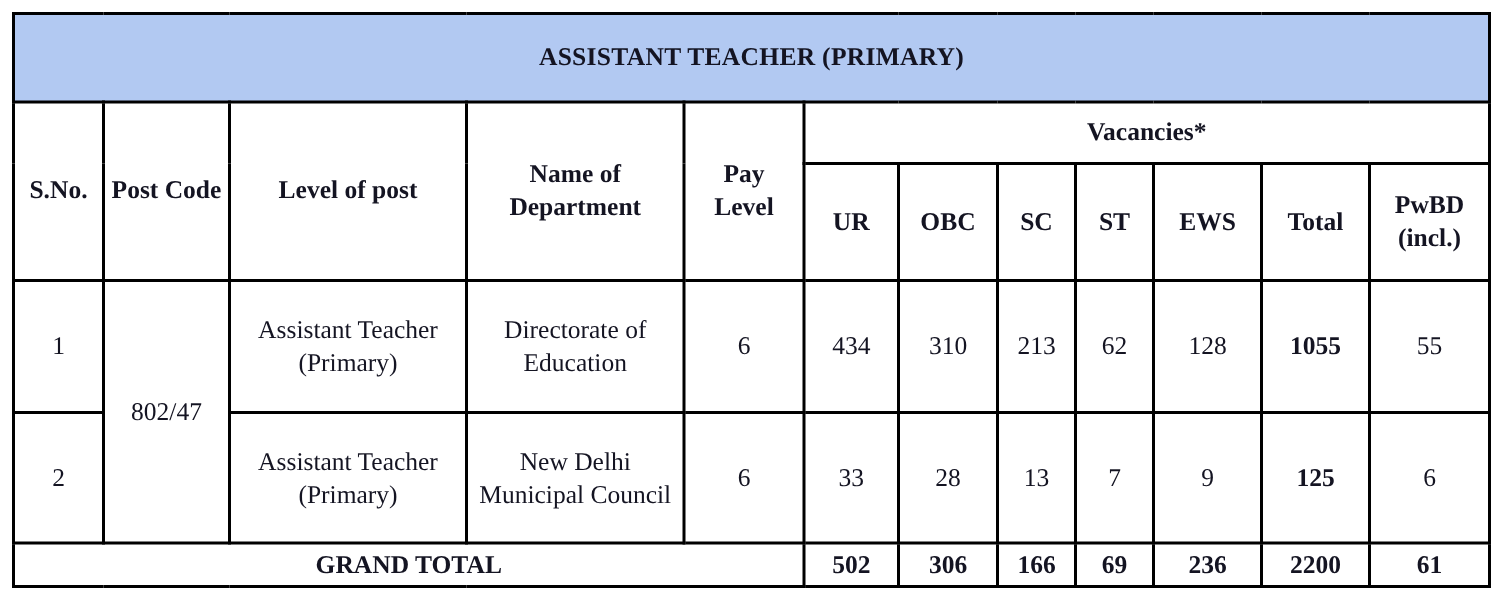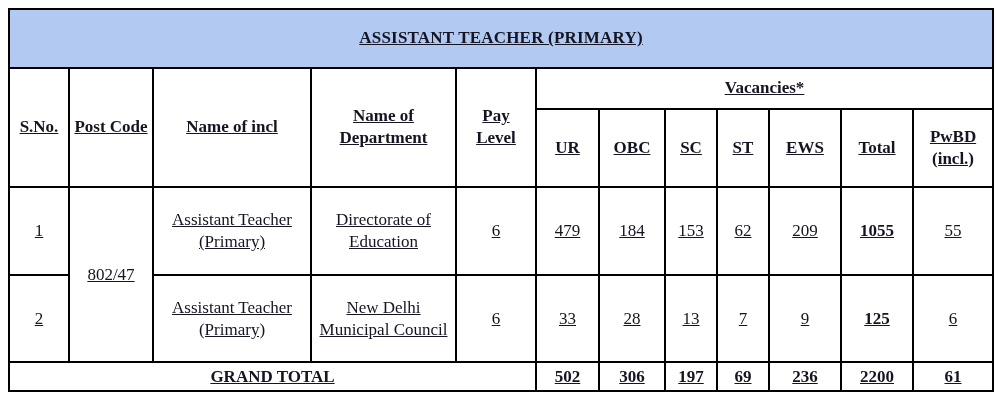--- a/index.html
+++ b/index.html
@@ -16,21 +16,20 @@
     position: relative;
   }
   .doc-table {
     position: absolute;
     left: 8px;
     top: 8px;
     width: 984px;
     height: 384px;
     border-collapse: collapse;
     table-layout: fixed;
-    text-decoration: underline;
   }
   .doc-table td, .doc-table th {
     border: 2px solid #000000;
     text-align: center;
     vertical-align: middle;
     padding: 2px 4px;
     font-size: 17px;
     line-height: 1.3;
     overflow: hidden;
   }
@@ -71,21 +70,21 @@
   </colgroup>
 
   <tbody>
       <tr class="r-title">
     <td class="title-cell" colspan="12" style="background: rgb(178, 201, 242);">ASSISTANT TEACHER (PRIMARY)</td>
   </tr>
 
   <tr class="r-vacgrp">
     <td class="hdr" rowspan="2">S.No.</td>
     <td class="hdr" rowspan="2">Post Code</td>
-    <td class="hdr" rowspan="2">Name of incl</td>
+    <td class="hdr" rowspan="2">Level of post</td>
     <td class="hdr" rowspan="2">Name of Department</td>
     <td class="hdr" rowspan="2">Pay Level</td>
     <td class="hdr" colspan="7">Vacancies*</td>
   </tr>
 
   <tr class="r-subhdr">
     <td class="hdr">UR</td>
     <td class="hdr">OBC</td>
     <td class="hdr">SC</td>
     <td class="hdr">ST</td>
@@ -93,25 +92,25 @@
     <td class="hdr">Total</td>
     <td class="hdr">PwBD (incl.)</td>
   </tr>
 
   <tr class="r-data1">
     <td>1</td>
     <td rowspan="2">802/47</td>
     <td>Assistant Teacher (Primary)</td>
     <td>Directorate of Education</td>
     <td>6</td>
-    <td>479</td>
-    <td>184</td>
-    <td>153</td>
+    <td>434</td>
+    <td>310</td>
+    <td>213</td>
     <td>62</td>
-    <td>209</td>
+    <td>128</td>
     <td class="bold">1055</td>
     <td>55</td>
   </tr>
 
   <tr class="r-data2">
     <td>2</td>
     <td>Assistant Teacher (Primary)</td>
     <td>New Delhi Municipal Council</td>
     <td>6</td>
     <td>33</td>
@@ -120,20 +119,20 @@
     <td>7</td>
     <td>9</td>
     <td class="bold">125</td>
     <td>6</td>
   </tr>
 
   <tr class="r-gtotal">
     <td class="bold" colspan="5">GRAND TOTAL</td>
     <td class="bold">502</td>
     <td class="bold">306</td>
-    <td class="bold">197</td>
+    <td class="bold">166</td>
     <td class="bold">69</td>
     <td class="bold">236</td>
     <td class="bold">2200</td>
     <td class="bold">61</td>
   </tr>
 </tbody>
   </table>
 
 </body></html>

